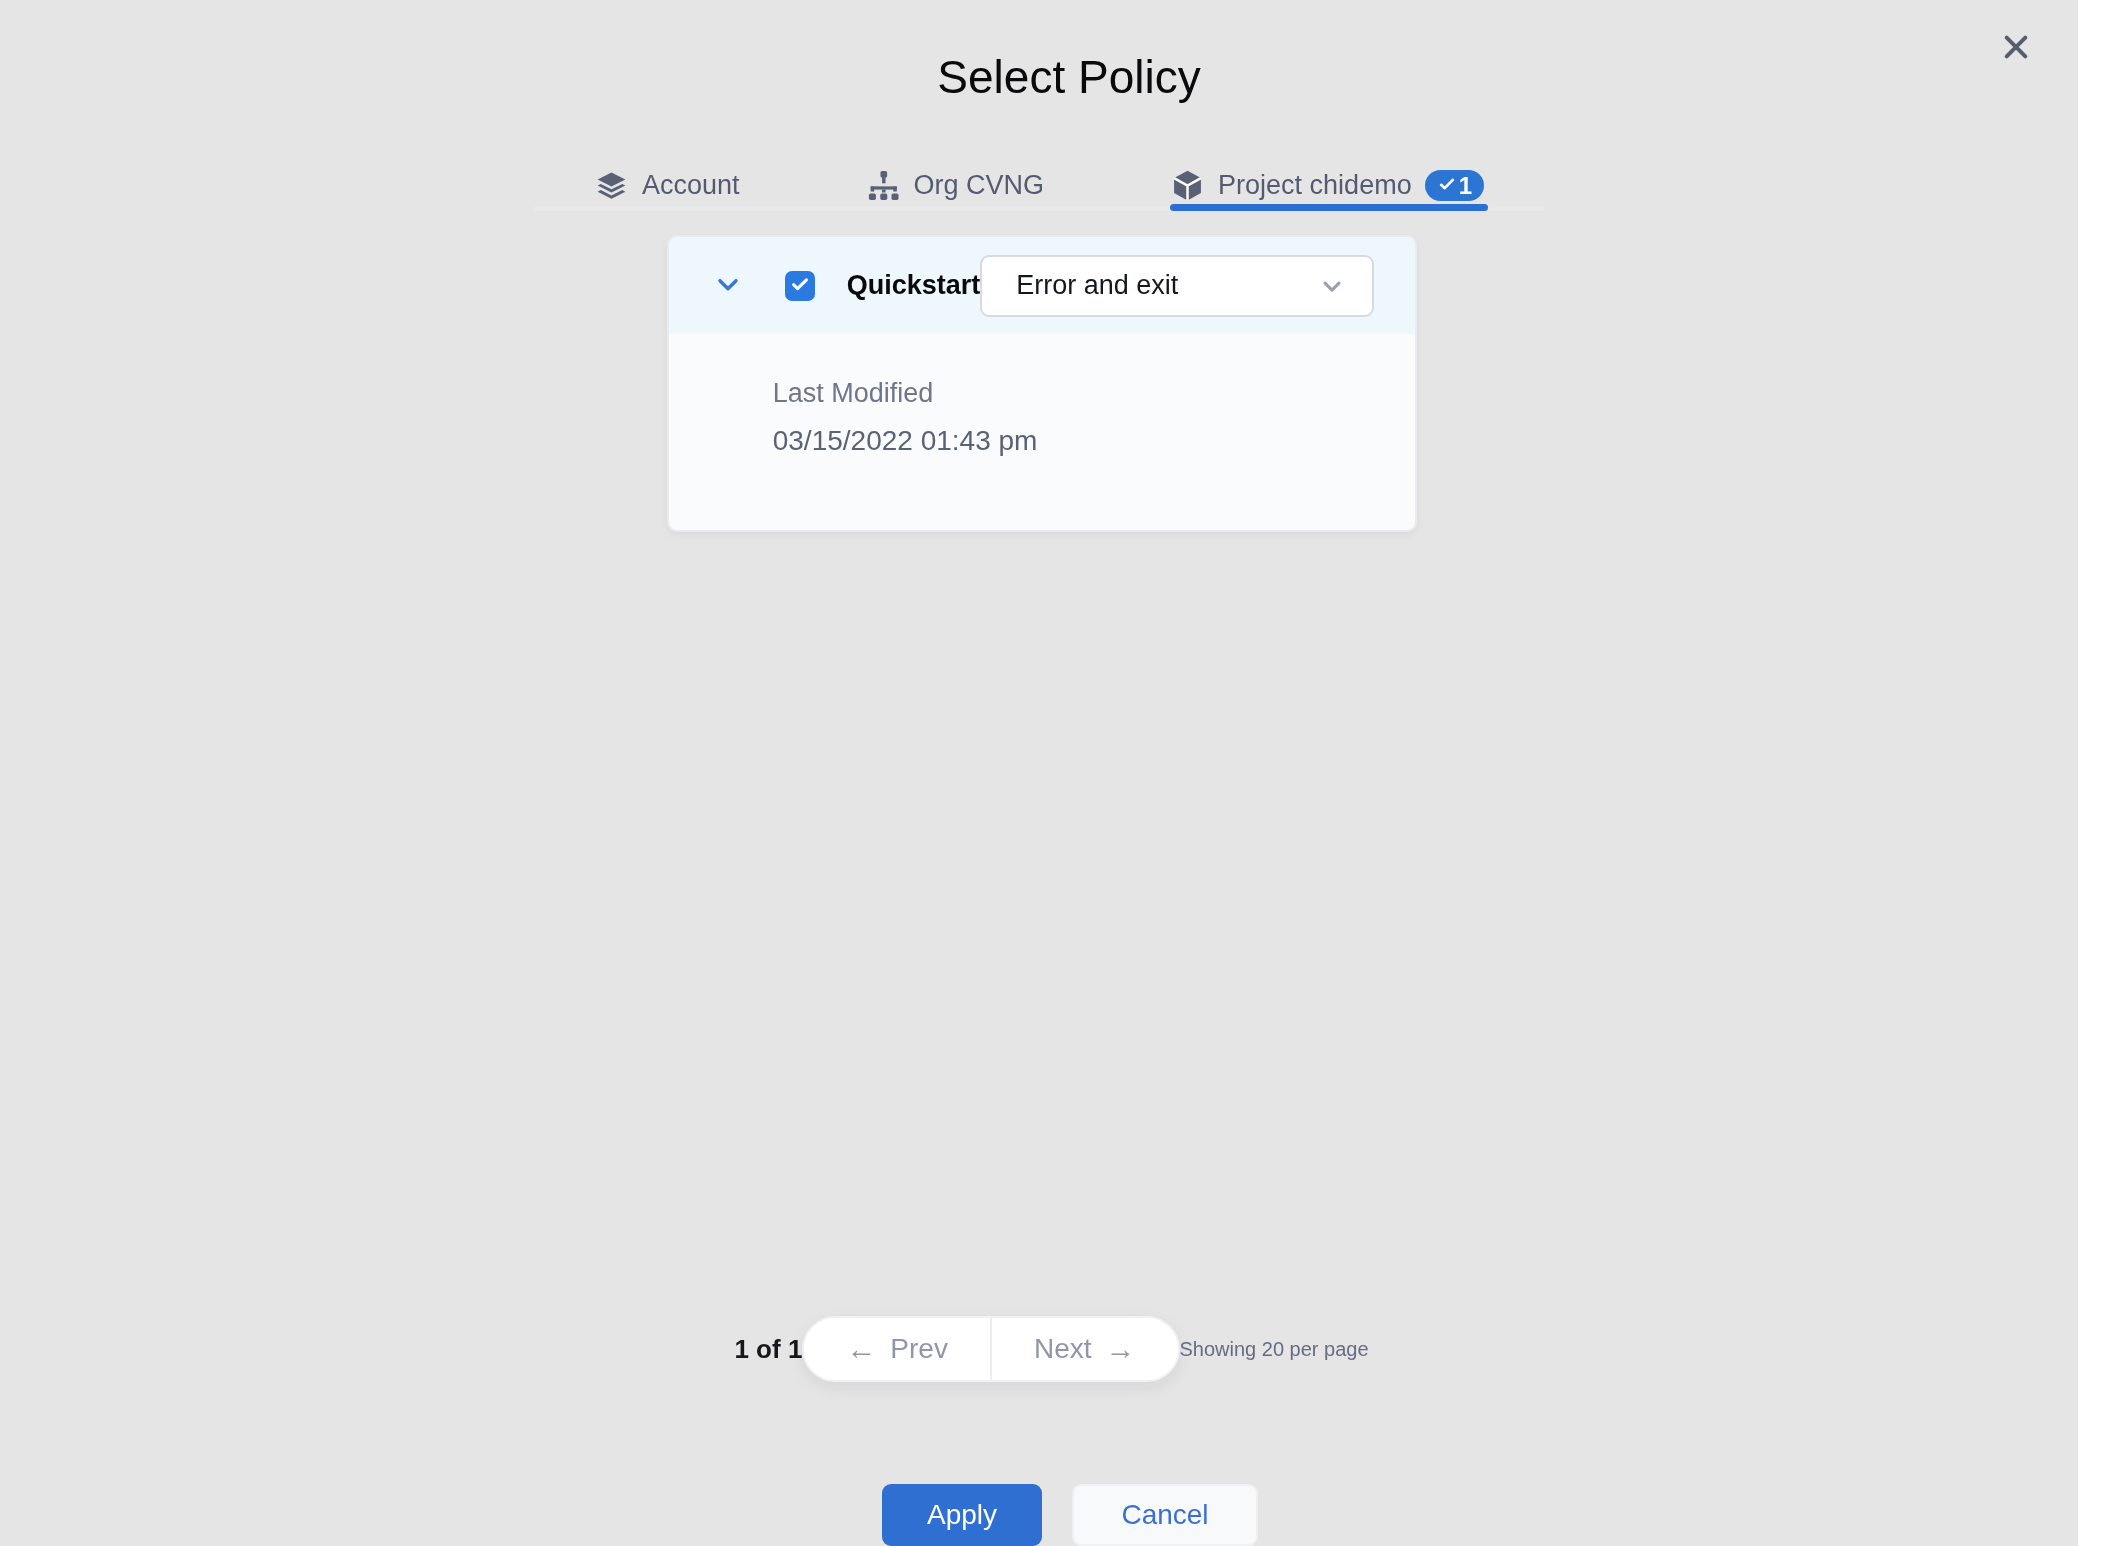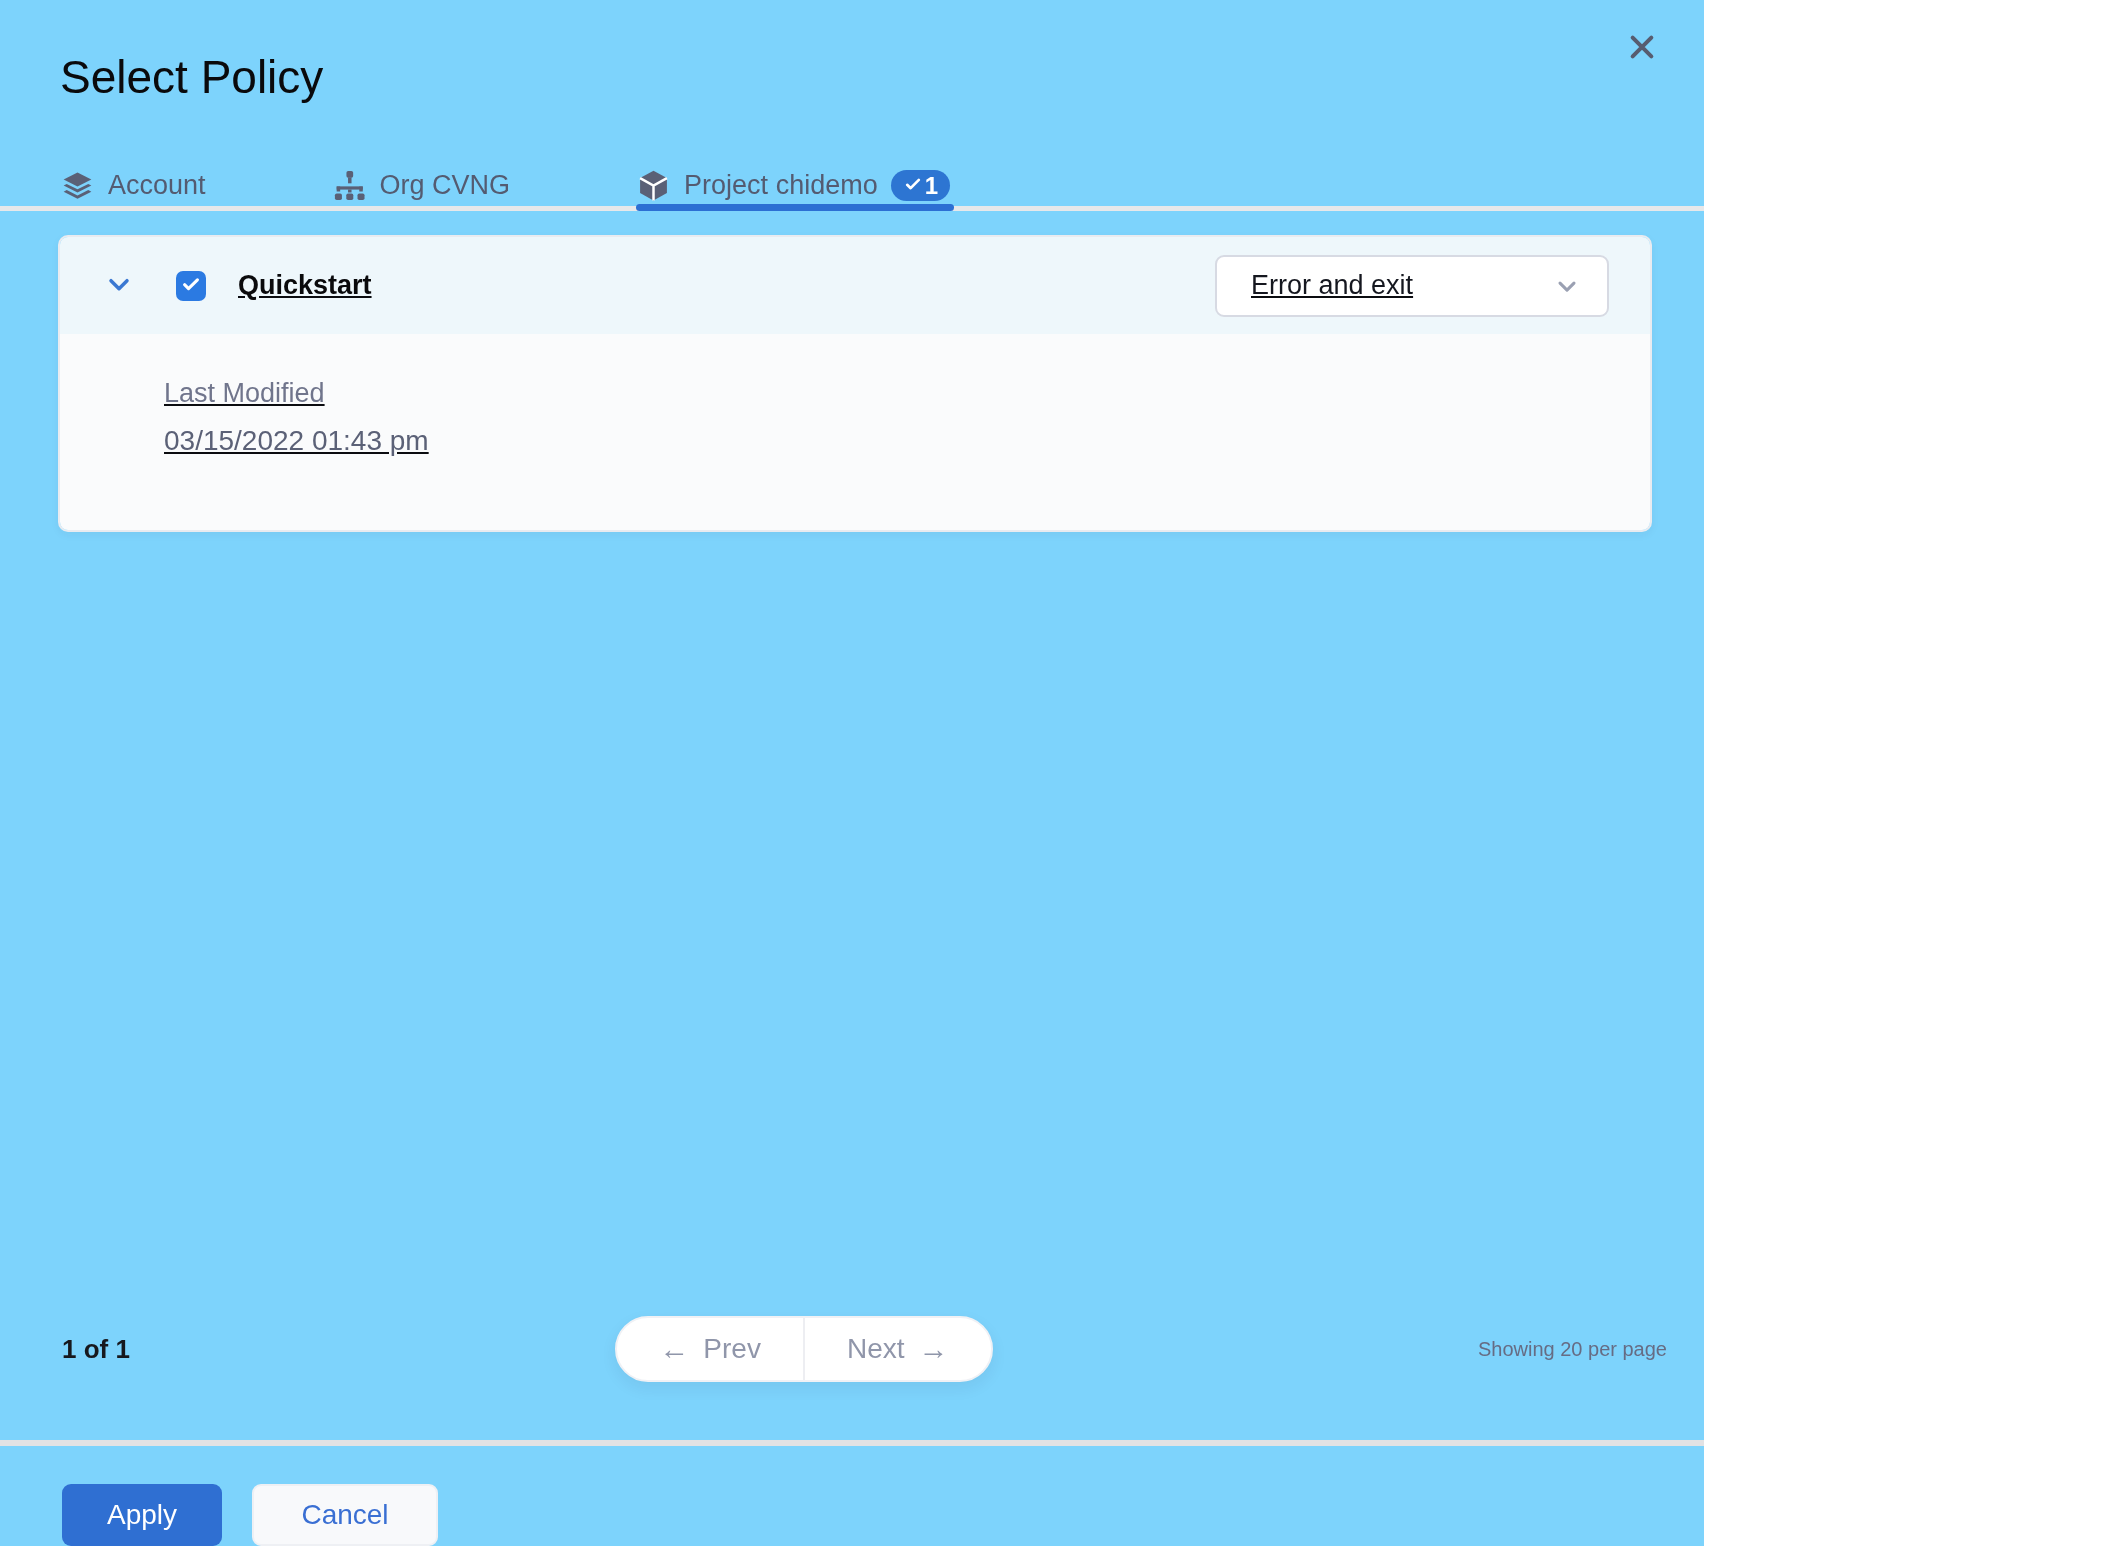--- a/index.html
+++ b/index.html
@@ -5,23 +5,24 @@
   * { box-sizing: border-box; margin: 0; padding: 0; }
   html, body { width: 2114px; height: 1546px; }
   body {
     font-family: "Liberation Sans", sans-serif;
     background: #ffffff;
     color: #0b0c10;
     overflow: hidden;
   }
   .modal {
     position: relative;
-    width: 1704px; height: 1546px;
+    width: 2078px; height: 1546px;
     display: flex; flex-direction: column;
-    background: #7dd3fc;
+    background: #e5e5e5;
+    align-items: center;
   }
   
   .close-btn {
     position: absolute; top: 26px; right: 40px;
     width: 44px; height: 44px;
     background: transparent; border: none; cursor: pointer;
     color: #575c70; display: flex; align-items: center; justify-content: center;
   }
   .close-btn svg { width: 32px; height: 32px; }
 
@@ -60,21 +61,20 @@
   }
   .tab-badge svg { width: 20px; height: 20px; }
 
   
   .card {
     margin: 24px 52px 6px 58px;
     border: 2px solid #e9ebf0;
     border-radius: 10px;
     overflow: hidden;
     box-shadow: 0 3px 8px rgba(30, 30, 60, 0.05);
-    text-decoration: underline;
   }
   .card-header {
     height: 97px;
     background: #eef7fb;
     display: flex; align-items: center;
     padding-right: 41px;
   }
   .expander {
     background: none; border: none; cursor: pointer;
     margin-left: 42px; width: 34px; height: 34px;

